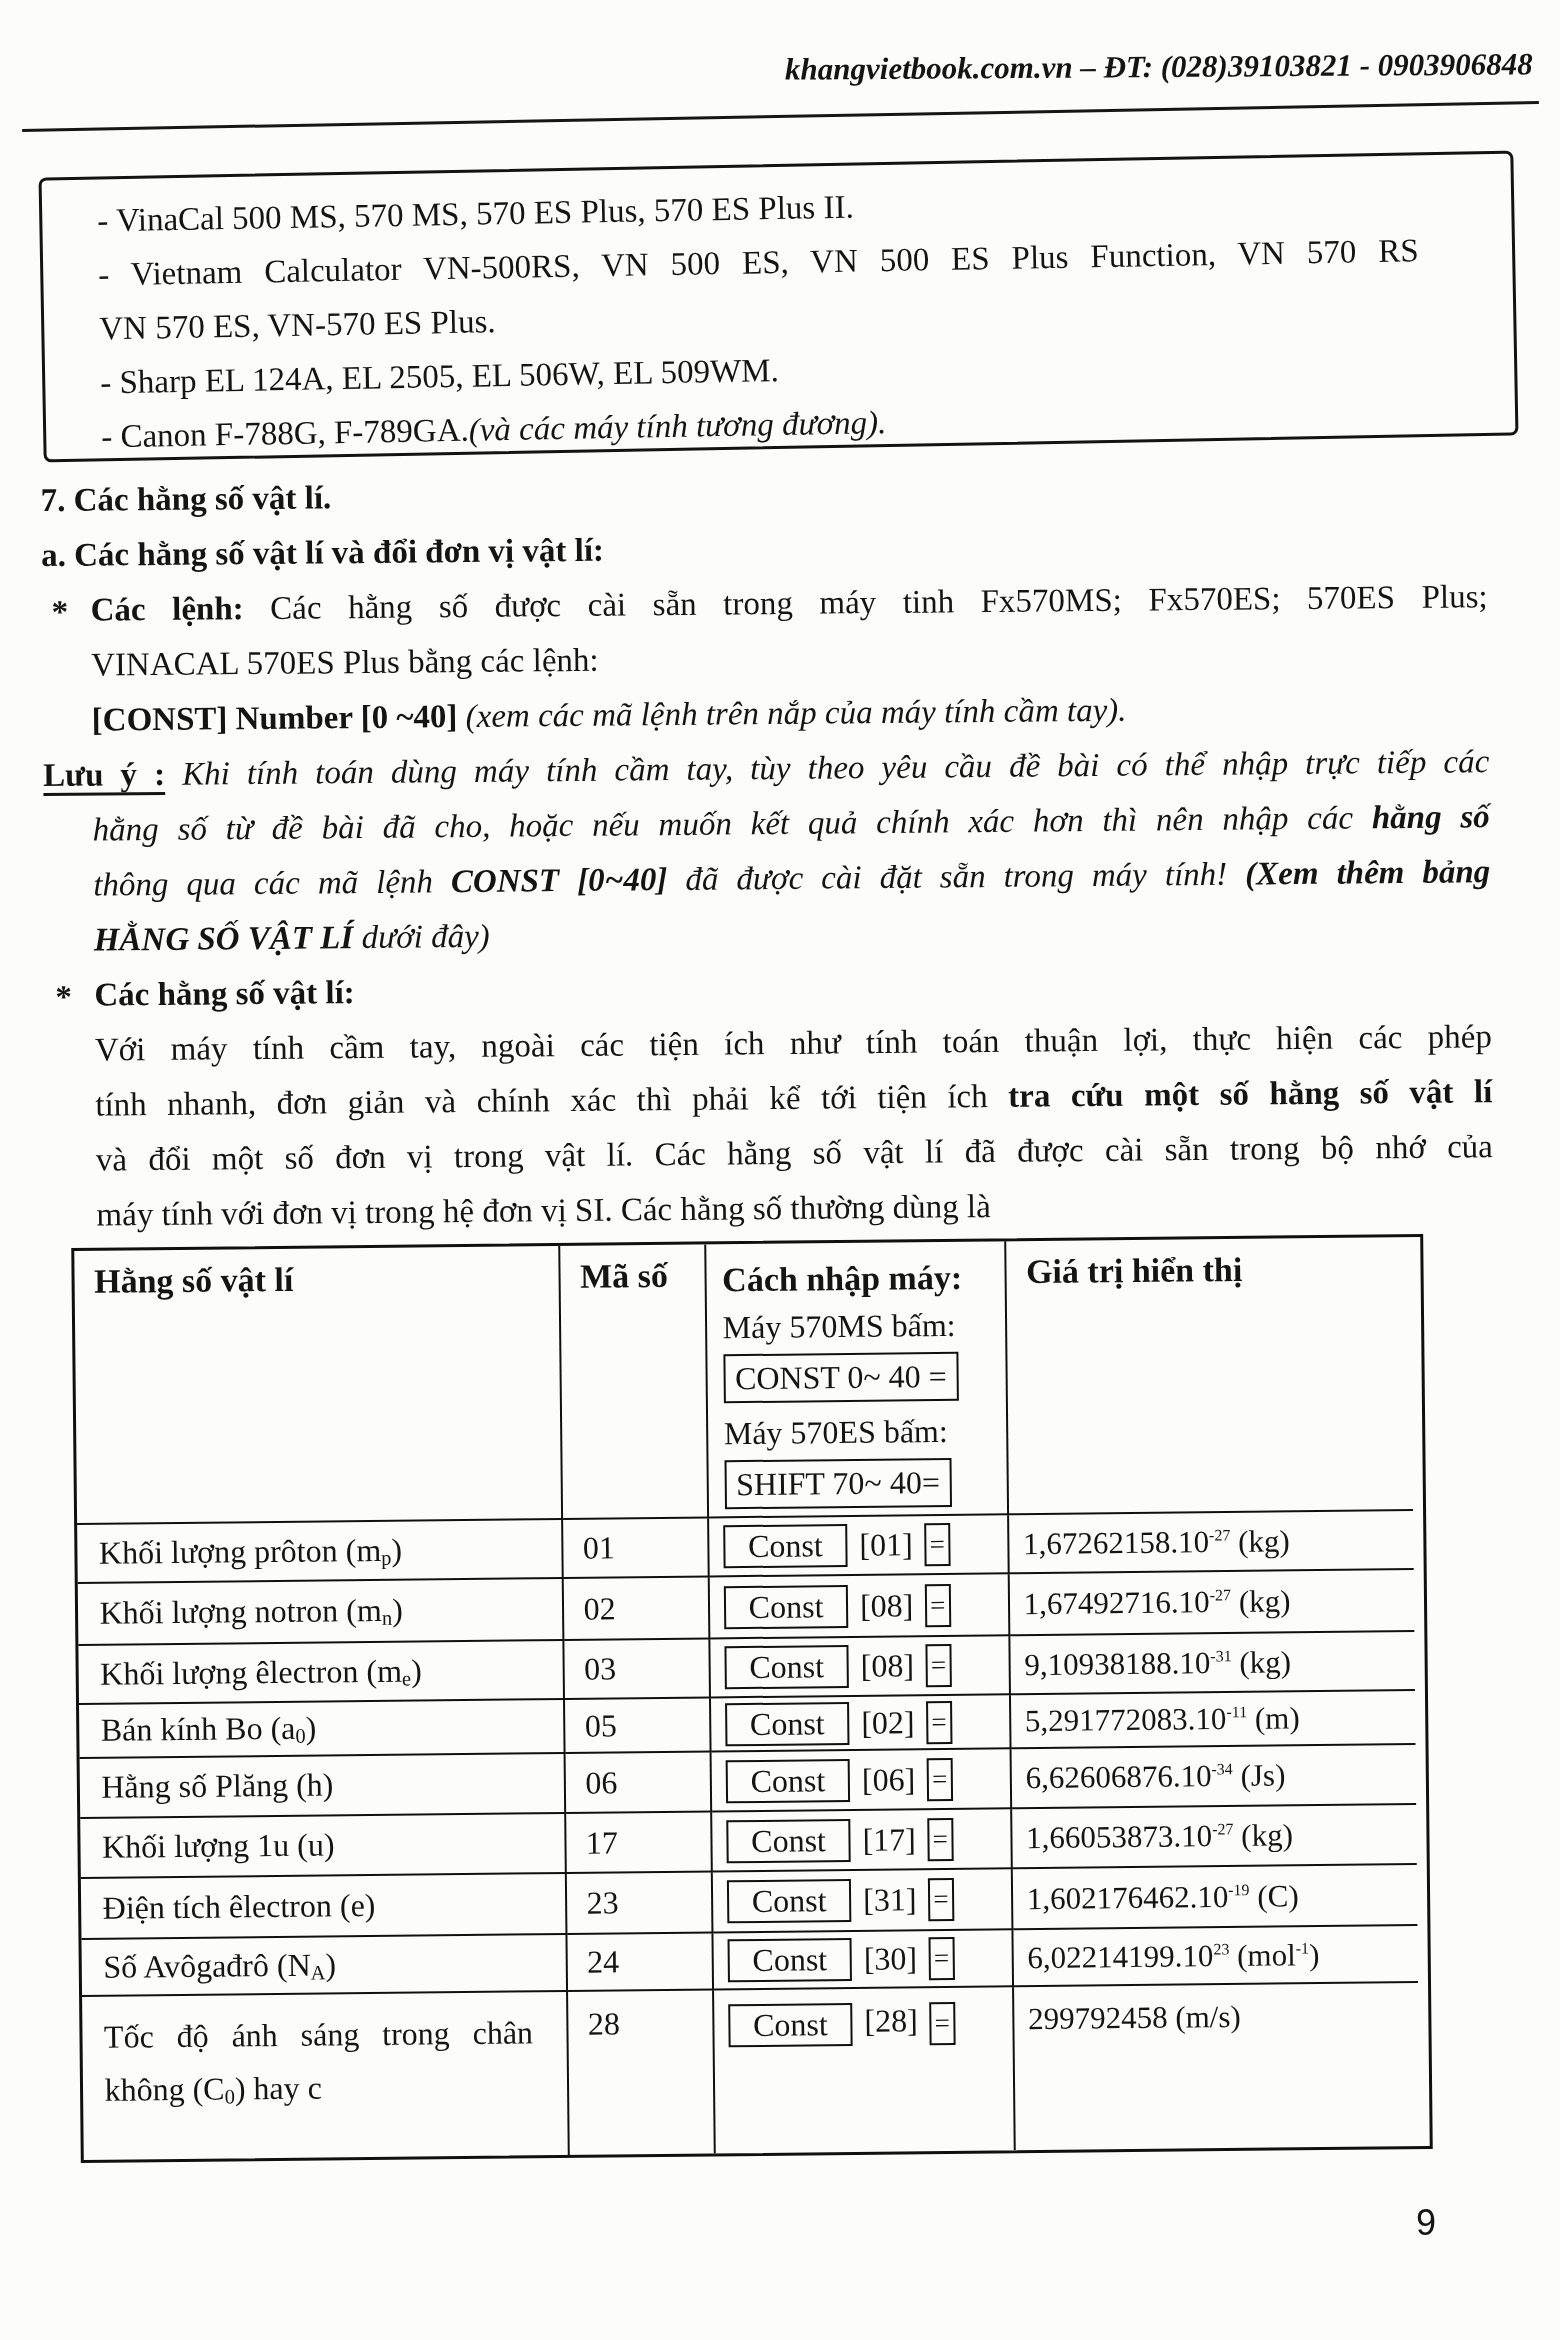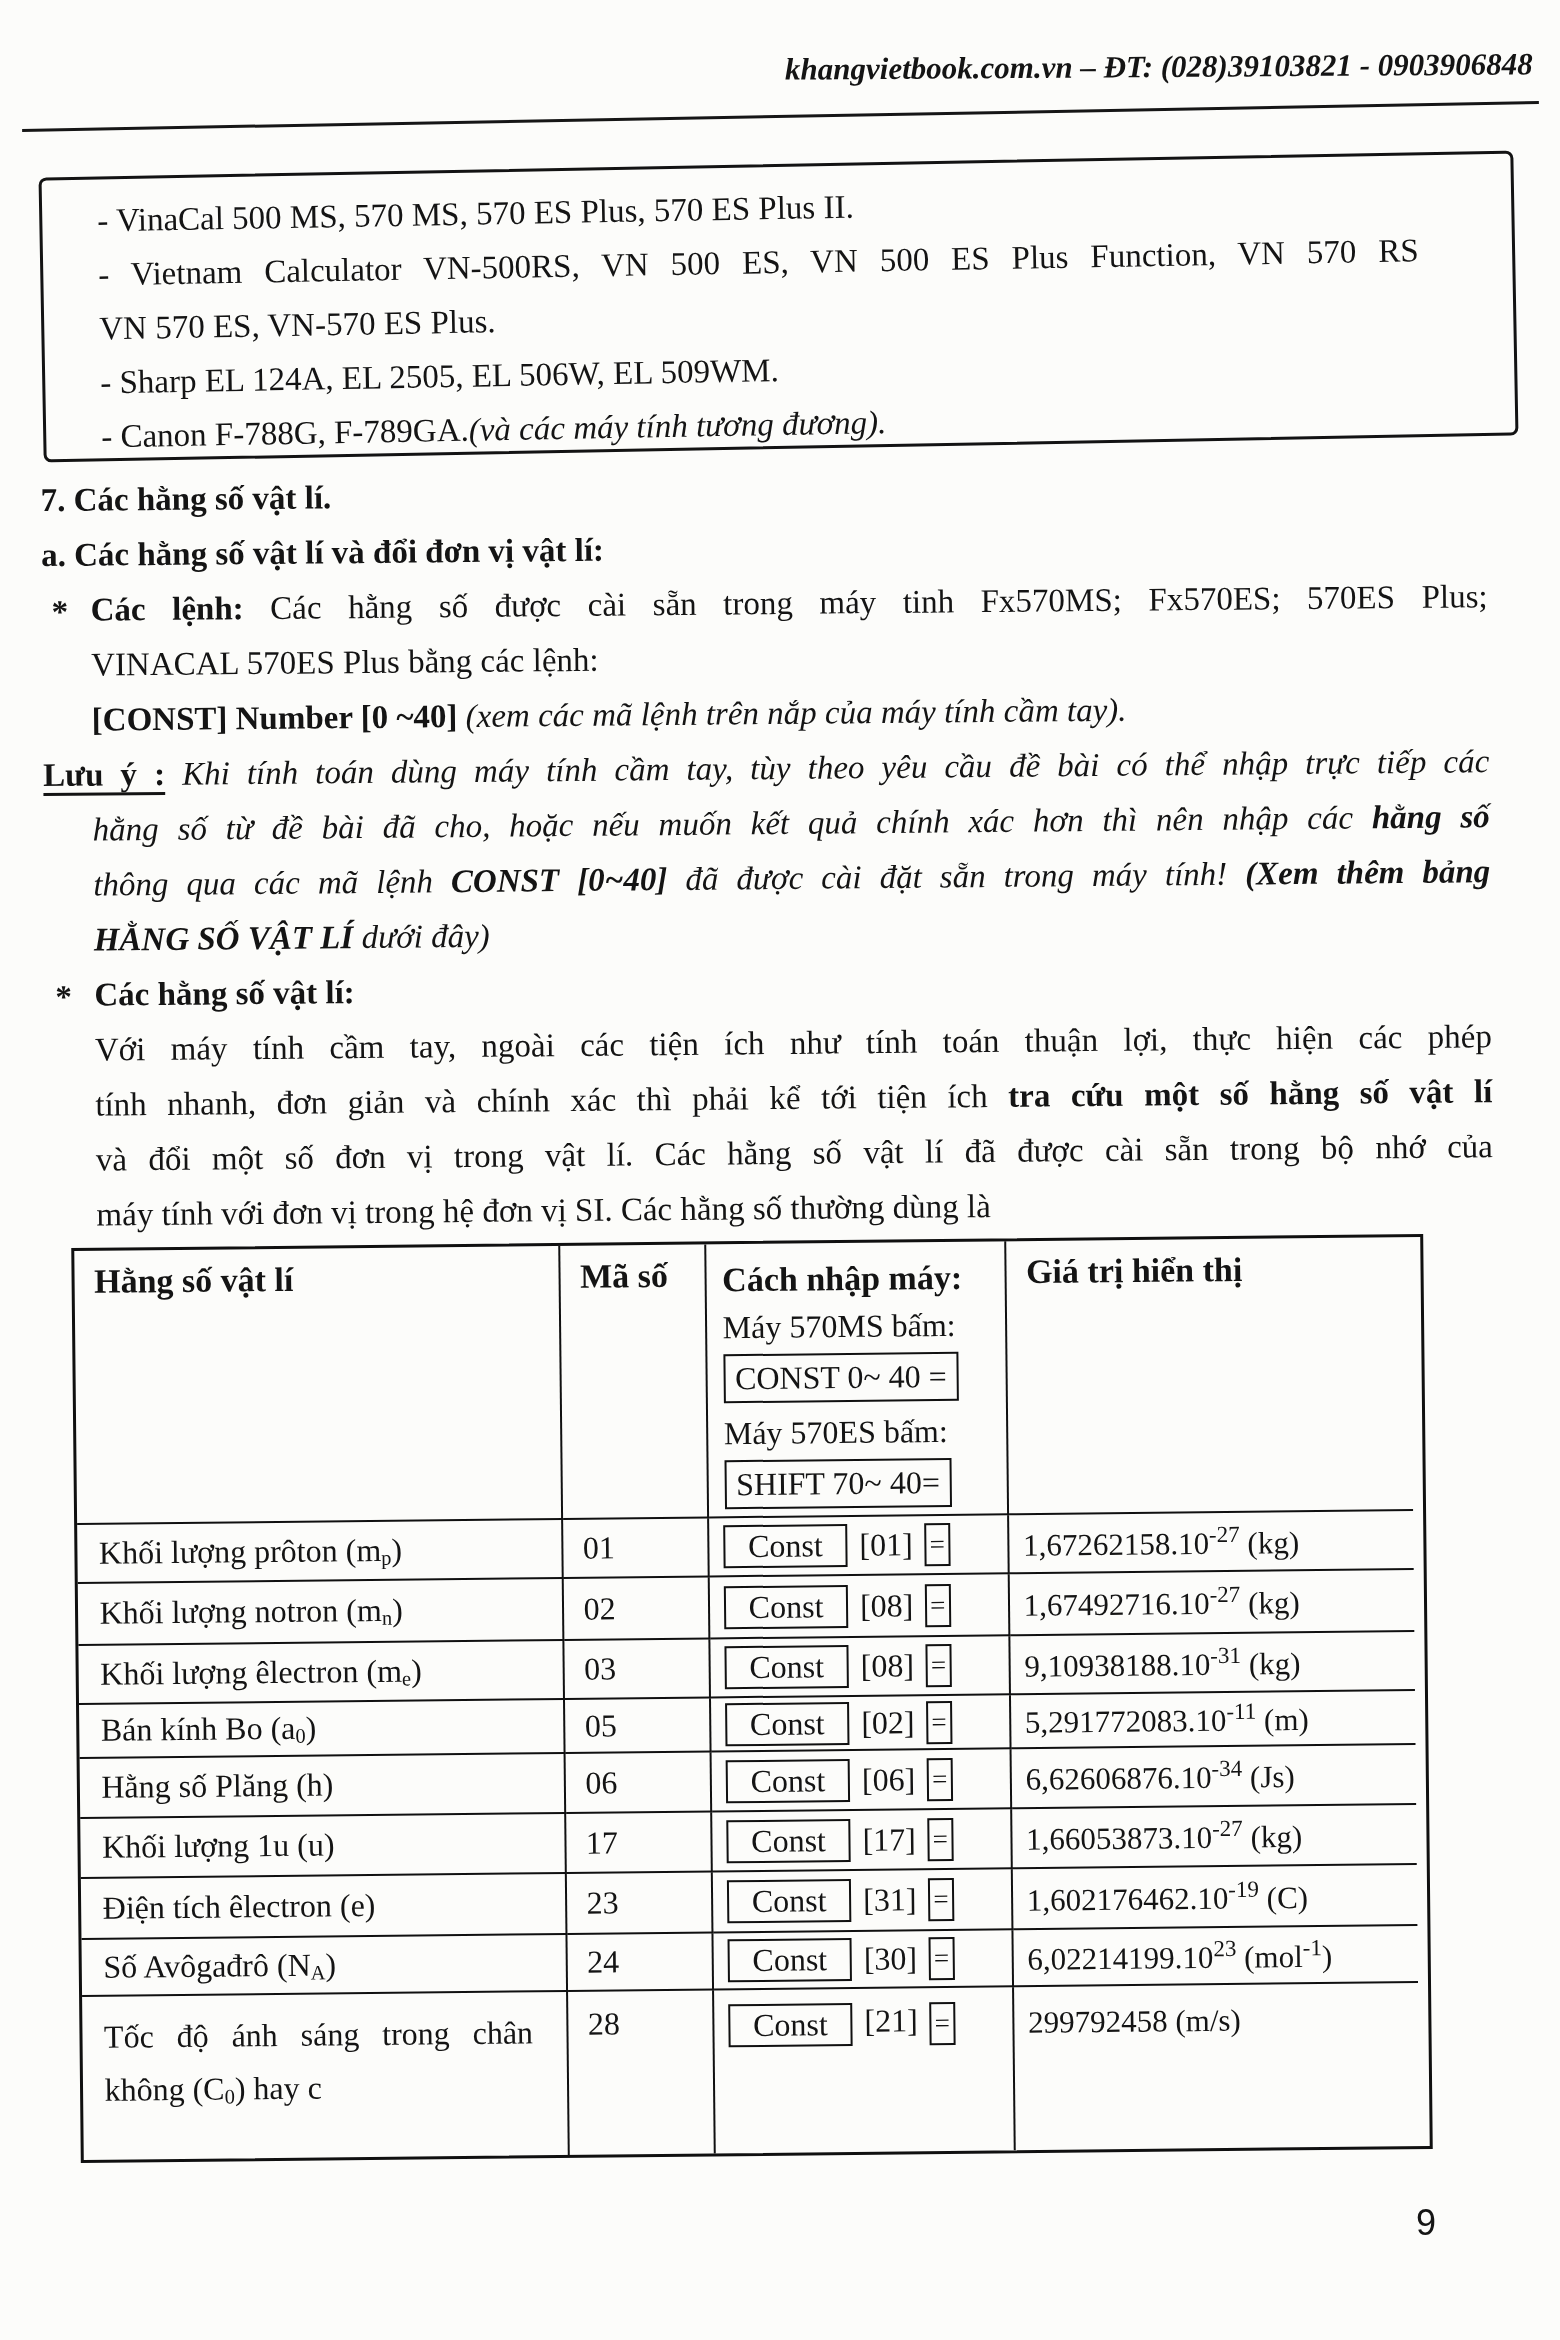--- a/index.html
+++ b/index.html
@@ -75,21 +75,21 @@
   .h3l{line-height:49px;}
   .h3k{margin:2px 0 5.9px 0;}
   .kb{display:inline-block;border:2.9px solid #101010;padding:0 9.8px;line-height:45px;}
   .name{display:flex;align-items:center;padding-left:21.5px;}
   .code{display:flex;align-items:center;padding-left:19.5px;}
   .meth{display:flex;align-items:center;padding-left:13.7px;gap:11.7px;}
   .val{display:flex;align-items:center;padding-left:13.7px;font-size:31px;}
   .keybox{display:inline-block;border:2.9px solid #101010;padding:0 23px;line-height:39px;}
   .eqkey{display:inline-block;border:2.9px solid #101010;width:21.5px;height:39px;line-height:39px;text-align:center;font-size:27px;}
   .sb{font-size:20.5px;vertical-align:-3.9px;}
-  .sp{font-size:23px;vertical-align:11.7px;}
+  .sp{font-size:16px;vertical-align:11.7px;}
   .top9{align-items:flex-start;padding-top:13.7px;}
   .name9{width:429px;line-height:53px;}
   .n9l1{text-align:justify;text-align-last:justify;}
 
   
   .pagenum{
     position:absolute;top:2202px;left:1416px;
     font-family:"Liberation Sans","DejaVu Sans",sans-serif;
     font-size:36px;
   }
@@ -245,21 +245,21 @@
 
     <div class="c name cb top9">
       <div class="name9">
         <div class="n9l1">Tốc độ ánh sáng trong chân</div>
         <div class="n9l2"><span>không (C</span><sub class="sb">0</sub><span>) hay c</span></div>
       </div>
     </div>
     <div class="c code cb top9">28</div>
     <div class="c meth cb top9">
         <span class="keybox">Const</span>
-        <span>[21]</span>
+        <span>[28]</span>
         <span class="eqkey">=</span>
       </div>
     <div class="c val cb cr top9">
         <span><span>299792458 (m/s)</span><sup class="sp"></sup><span></span><sup class="sp"></sup><span></span></span>
       </div>
   </div>
 
   <div class="pagenum">9</div>
 
 </div>

